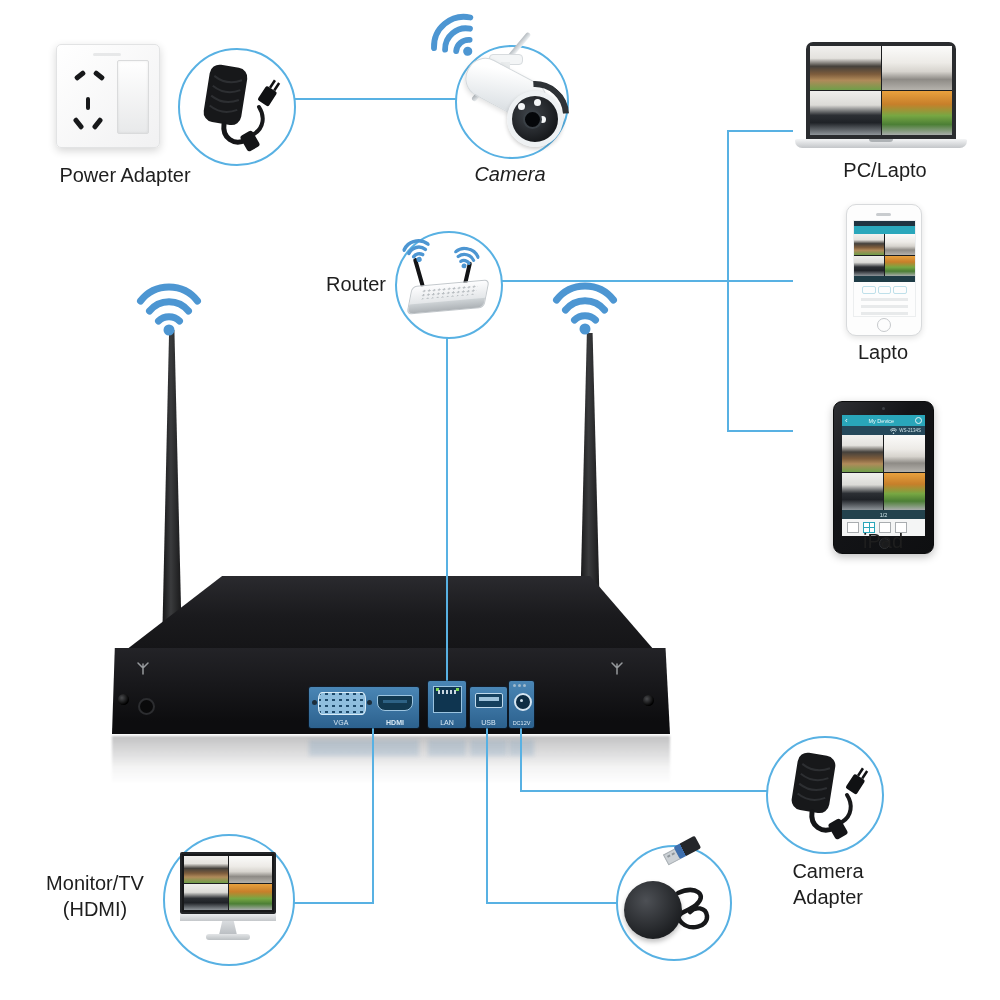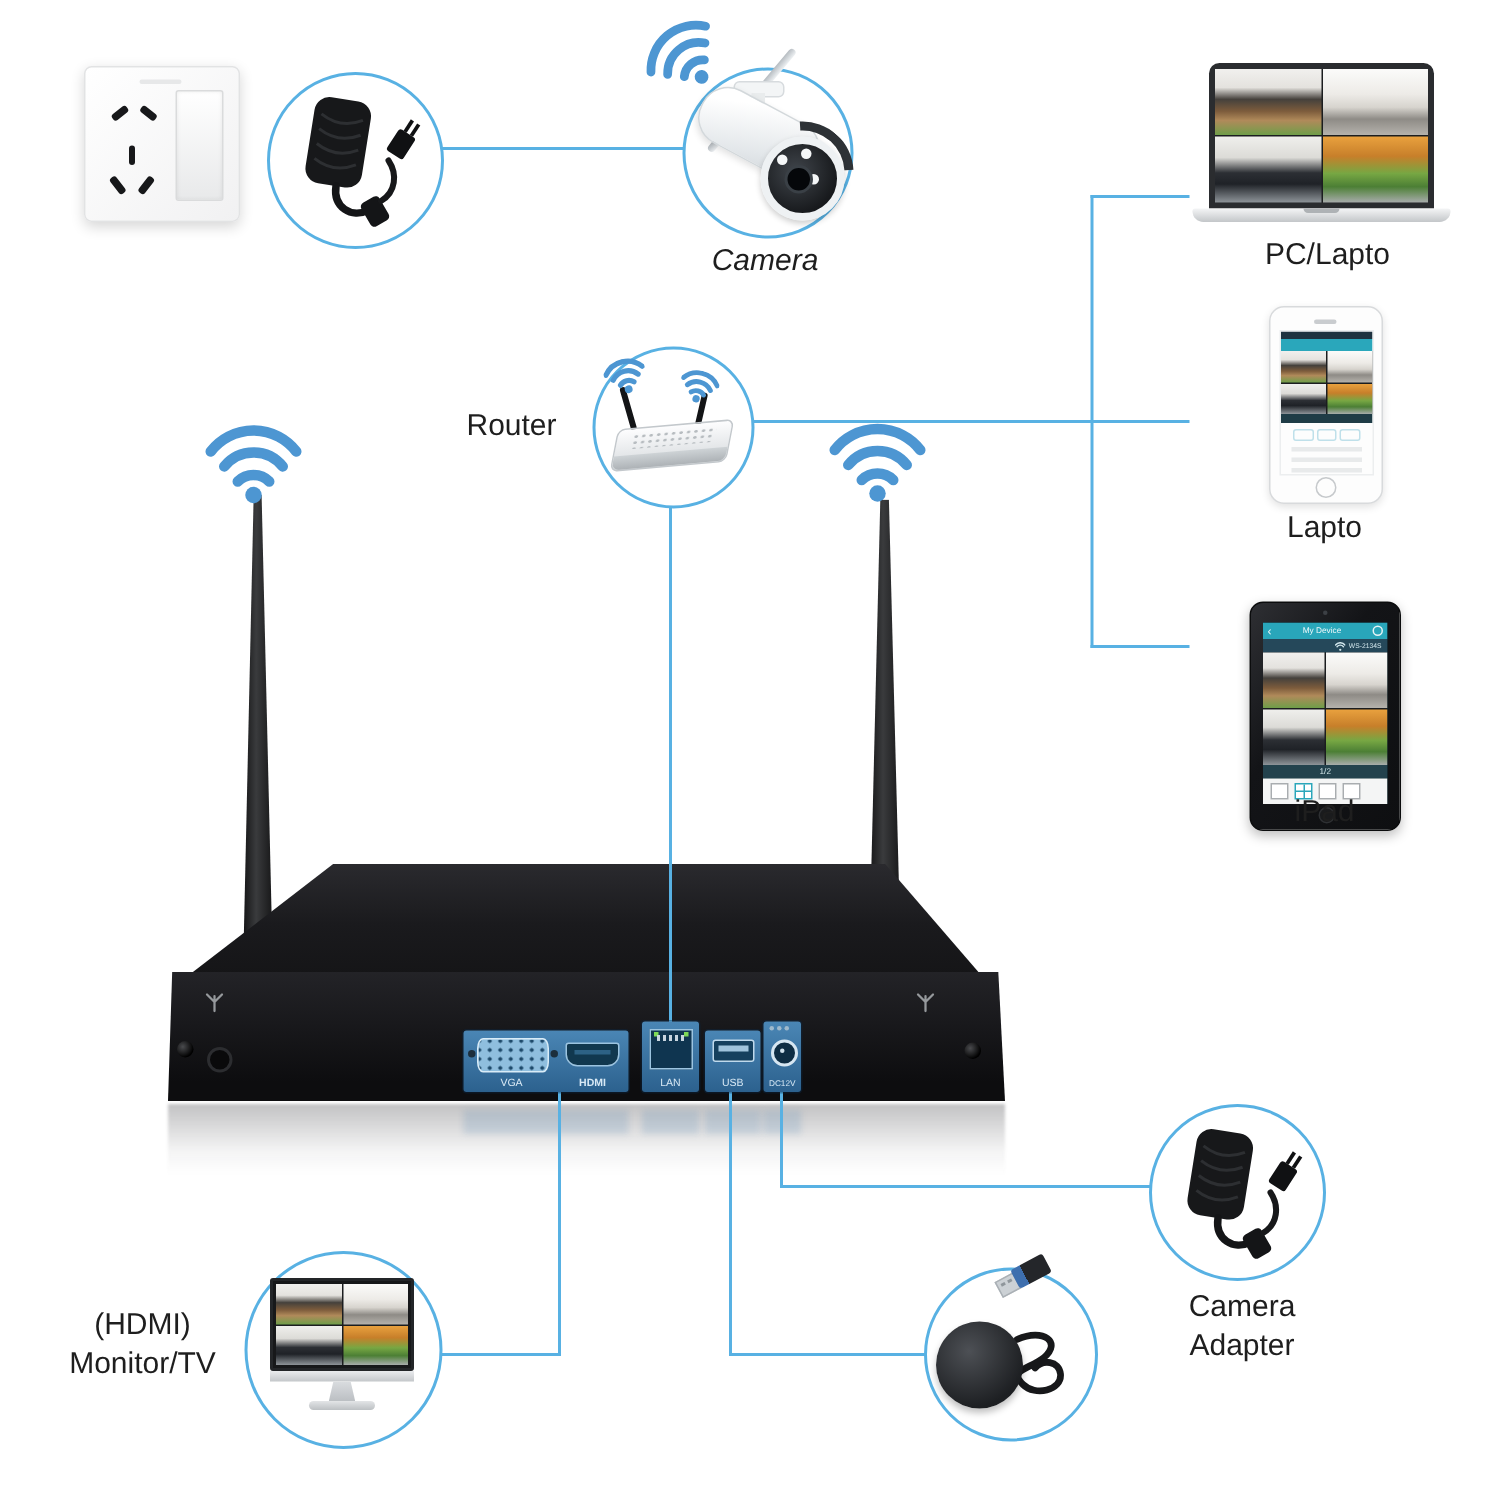--- a/index.html
+++ b/index.html
@@ -234,20 +234,21 @@
       <path d="M38 70 c-2 14 10 22 22 16" stroke="#141517" stroke-width="5" fill="none" stroke-linecap="round"></path>
       <rect x="57" y="78" width="14" height="18" rx="3" fill="#141517" transform="rotate(-30 64 87)"></rect>
       <path d="M68 80 c10 -6 11 -18 5 -27" stroke="#17181a" stroke-width="4" fill="none" stroke-linecap="round"></path>
       <g transform="rotate(33 82 42)">
         <rect x="75" y="34" width="13" height="17" rx="2" fill="#101113"></rect>
         <rect x="78" y="25" width="2.5" height="9" fill="#101113"></rect>
         <rect x="83" y="25" width="2.5" height="9" fill="#101113"></rect>
       </g>
     </svg>
   </div>
+  <div class="lbl" style="left:30px;top:162px;width:190px;">Power Adapter</div>
 
   <svg class="wifi" style="left:430px;top:16px;transform:rotate(-40deg);" width="54" height="45" viewBox="0 0 64 54">
     <circle cx="32" cy="47" r="5.5" fill="currentColor"></circle>
     <path d="M21.5 38 a15 15 0 0 1 21 0" fill="none" stroke="currentColor" stroke-width="7" stroke-linecap="round"></path>
     <path d="M12.5 28 a25 25 0 0 1 39 0" fill="none" stroke="currentColor" stroke-width="7" stroke-linecap="round"></path>
     <path d="M3.5 18 a36 36 0 0 1 57 0" fill="none" stroke="currentColor" stroke-width="7" stroke-linecap="round"></path>
   </svg>
   <div class="node-circle" style="left:455px;top:45px;width:110px;height:110px;"></div>
   <div class="cam-wrap">
     <div class="cam-antenna"></div>
@@ -283,21 +284,21 @@
     <div class="router-body">
       <div class="router-ports">
           <i></i>
           <i></i>
           <i></i>
           <i></i>
           <i></i>
         </div>
     </div>
   </div>
-  <div class="lbl" style="left:296px;top:271px;width:90px;">Router</div>
+  <div class="lbl" style="left:296px;top:271px;width:90px;text-align:right;">Router</div>
 
   <div class="laptop">
     <div class="scr">
       <div class="quad">
         <div class="t1"></div>
         <div class="t2"></div>
         <div class="t3"></div>
         <div class="t4"></div>
       </div>
     </div>
@@ -450,22 +451,22 @@
           <div class="t2"></div>
           <div class="t3"></div>
           <div class="t4"></div>
       </div>
     </div>
     <div class="mon-chin"></div>
     <div class="mon-stand"></div>
     <div class="mon-base"></div>
   </div>
   <div class="lbl" style="left:15px;top:870px;width:160px;">
+    <div>Monitor/TV</div>
     <div>(HDMI)</div>
-    <div>Monitor/TV</div>
   </div>
 
   <div class="node-circle" style="left:616px;top:845px;width:112px;height:112px;"></div>
   <div class="mouse-wrap">
     <svg style="position:absolute;left:0;top:0;" width="112" height="112" viewBox="0 0 112 112">
       <path d="M62 48 c18 -8 30 2 18 12 c-10 8 -24 8 -14 18 c8 8 26 4 25 -7 c-1 -9 -12 -10 -17 -4" stroke="#17181a" stroke-width="4.5" fill="none" stroke-linecap="round"></path>
     </svg>
     <div class="dongle">
       <div class="metal">
           <i></i>

